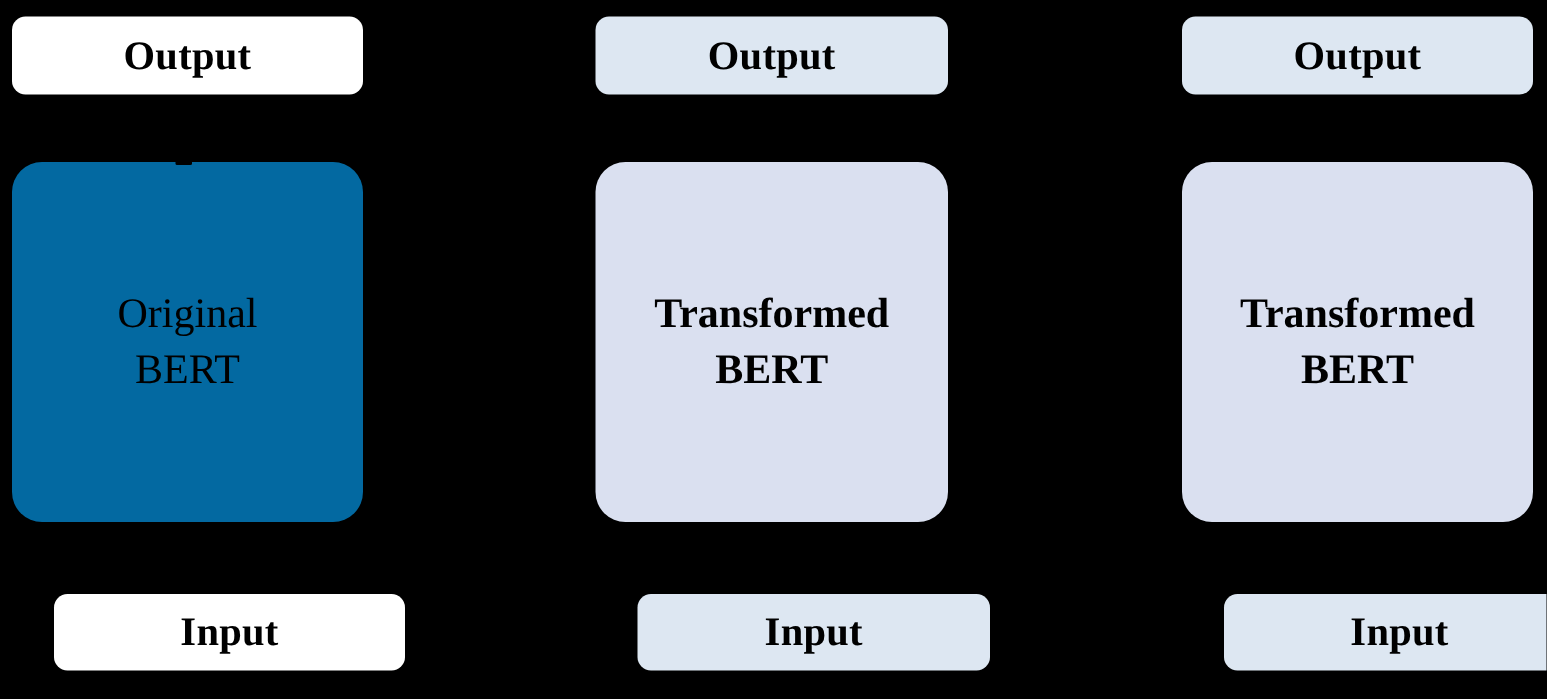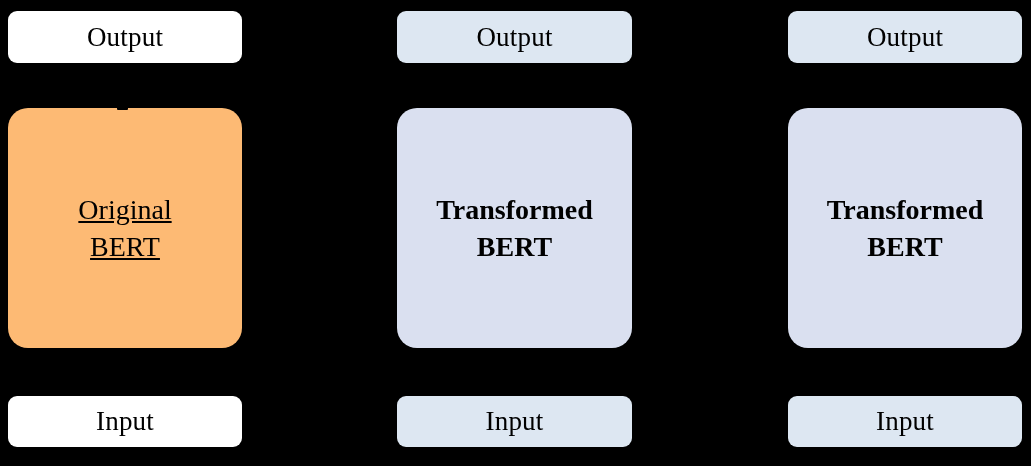--- a/index.html
+++ b/index.html
@@ -35,23 +35,24 @@
     height: 52px;
     border-radius: 9px;
     box-sizing: border-box;
     display: flex;
     align-items: center;
     justify-content: center;
     color: #000000;
     font-size: 27px;
     line-height: 1;
     letter-spacing: 0.2px;
+    font-weight: bold;
   }
   .io-box.output { top: 11px; }
-  .io-box.input  { top: 396px; height: 51px; }
+  .io-box.input  { top: 396px; height: 51px; margin-left: 28px; }
 
   .main-box {
     position: absolute;
     left: 0;
     top: 108px;
     width: 100%;
     height: 240px;
     border-radius: 20px;
     box-sizing: border-box;
     display: flex;
@@ -60,21 +61,21 @@
     justify-content: center;
     color: #000000;
     font-size: 28px;
     line-height: 1.33;
     text-align: center;
   }
   .main-box .line { display: block; white-space: nowrap; }
 
   
   .fill-white   { background: #ffffff; }
-  .fill-offwhite{ background: #fdba74; text-decoration: underline; }
+  .fill-offwhite{ background: #0369a1; }
   .fill-iceblue { background: #dde7f2; }
   .fill-blue    { background: #dae0f0; font-weight: bold; }
 
   
   .notch {
     position: absolute;
     top: 107px;
     left: 117px;
     width: 11px;
     height: 3px;

